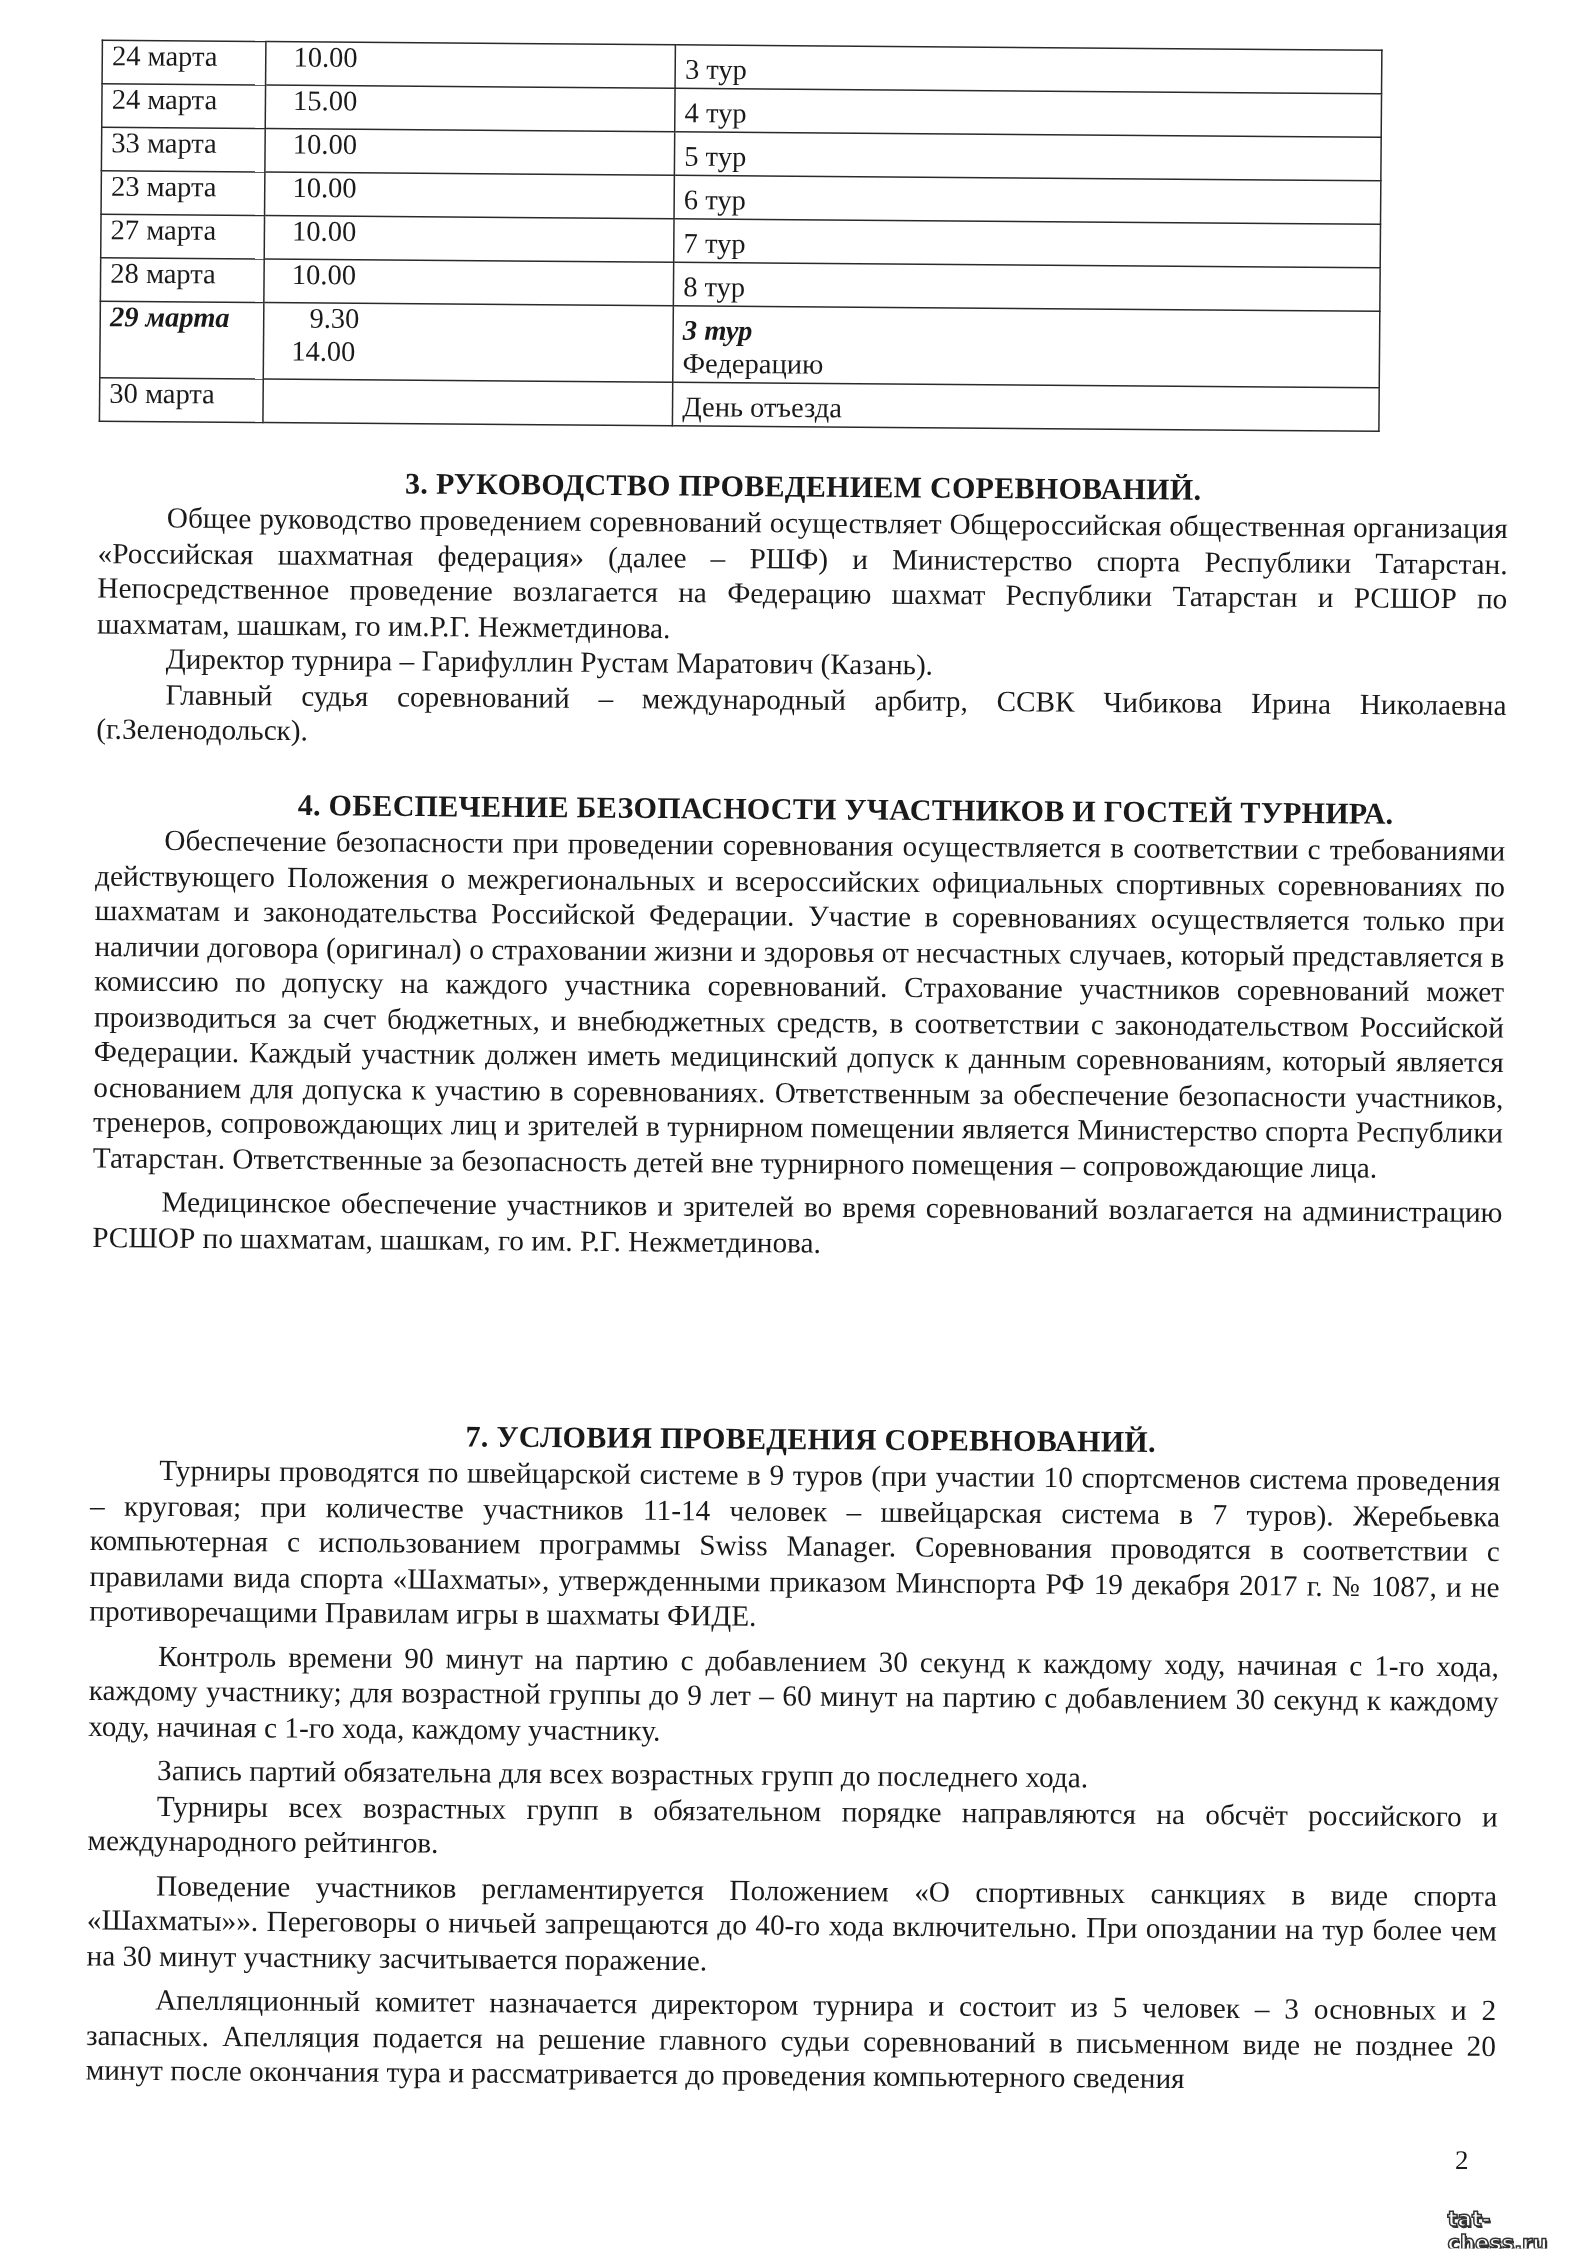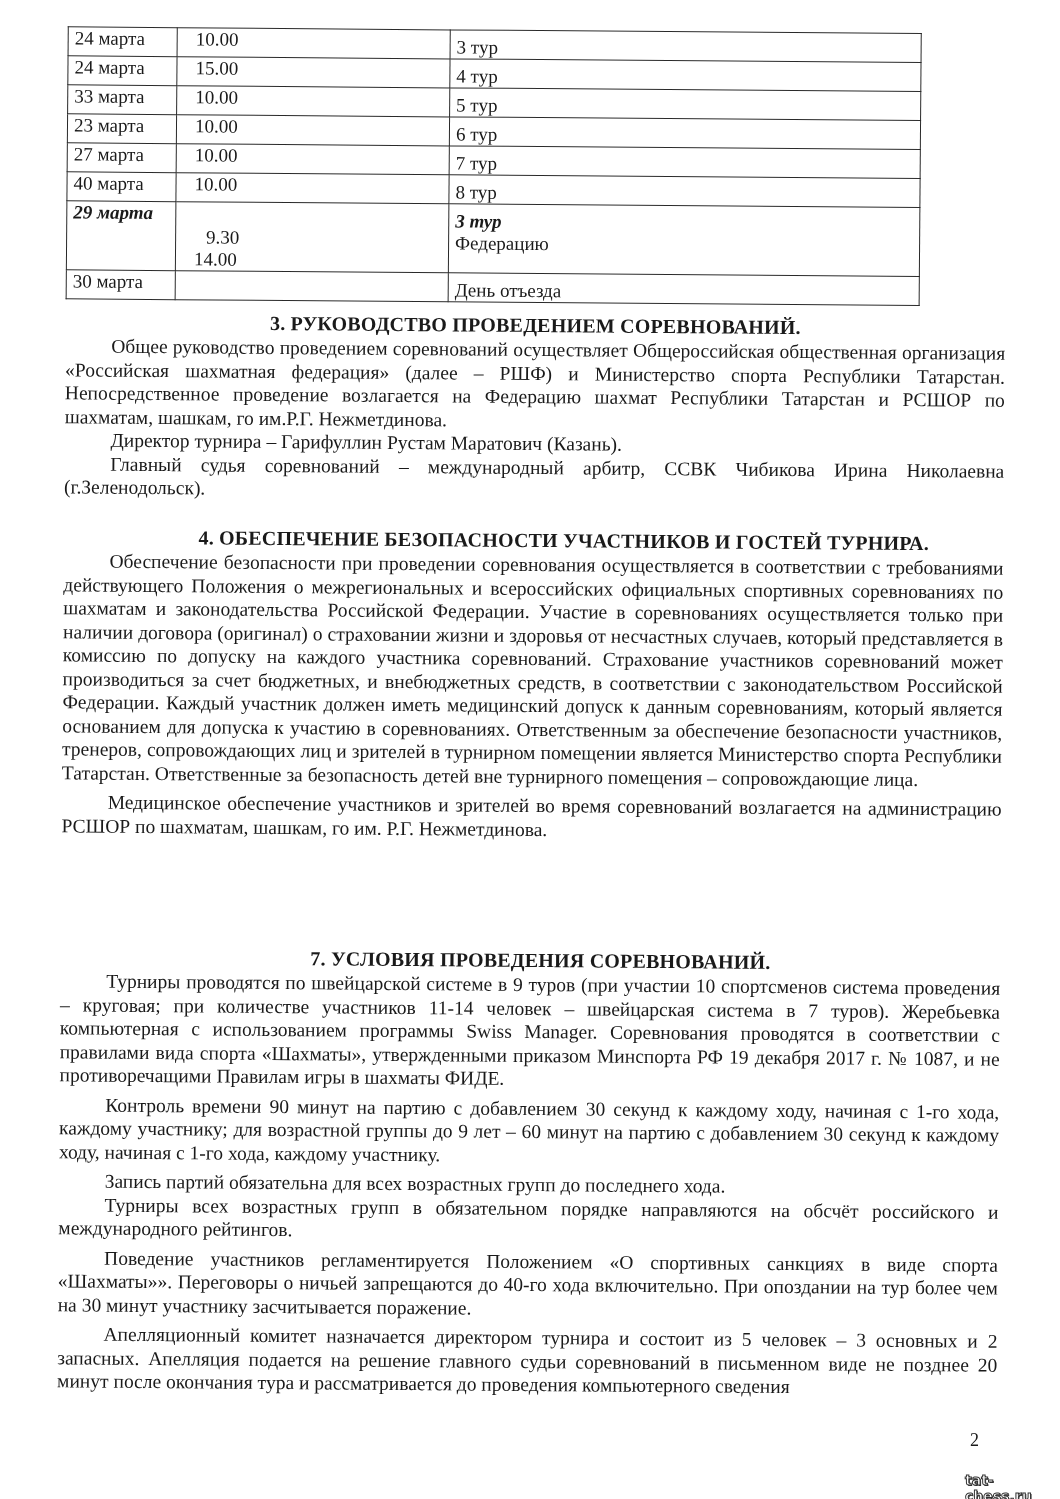--- a/index.html
+++ b/index.html
@@ -17,21 +17,21 @@
       border-collapse: collapse; font-size: 19px; line-height: 22px;
     }
     table.schedule td {
       border: 1.5px solid #2a2a2a; padding: 0 6px; vertical-align: top;
     }
     table.schedule td.c-date { width: 96px; }
     table.schedule td.c-time { width: 248px; padding-left: 18px; }
     table.schedule td.c-event { padding-top: 6px; padding-bottom: 0; }
     table.schedule tr.row td { height: 20px; }
     .bold { font-weight: bold; font-style: italic; }
-    .indent-time { padding-left: 12px; display: inline-block; margin-top: 24px; }
+    .indent-time { padding-left: 12px; display: inline-block; }
 
     .section { position: absolute; left: 68px; width: 940px; font-size: 19.5px; line-height: 23.5px; }
     .section h2 {
       margin: 0; font-size: 20px; font-weight: bold; text-align: center;
       letter-spacing: 0.2px; line-height: 26px;
     }
     .section p { margin: 0; text-align: justify; text-indent: 46px; }
     #s3 { top: 312px; }
     #s4 { top: 527px; }
     #s4 h2 { padding-left: 60px; }
@@ -76,21 +76,21 @@
         <td class="c-date">23 марта</td>
         <td class="c-time">10.00</td>
         <td class="c-event">6 тур</td>
       </tr>
       <tr class="row">
         <td class="c-date">27 марта</td>
         <td class="c-time">10.00</td>
         <td class="c-event">7 тур</td>
       </tr>
       <tr class="row">
-        <td class="c-date">40 марта</td>
+        <td class="c-date">28 марта</td>
         <td class="c-time">10.00</td>
         <td class="c-event">8 тур</td>
       </tr>
       <tr>
         <td class="c-date bold">29 марта</td>
         <td class="c-time">
           <span class="indent-time">9.30</span><br>
           <span>14.00</span>
         </td>
         <td class="c-event">

